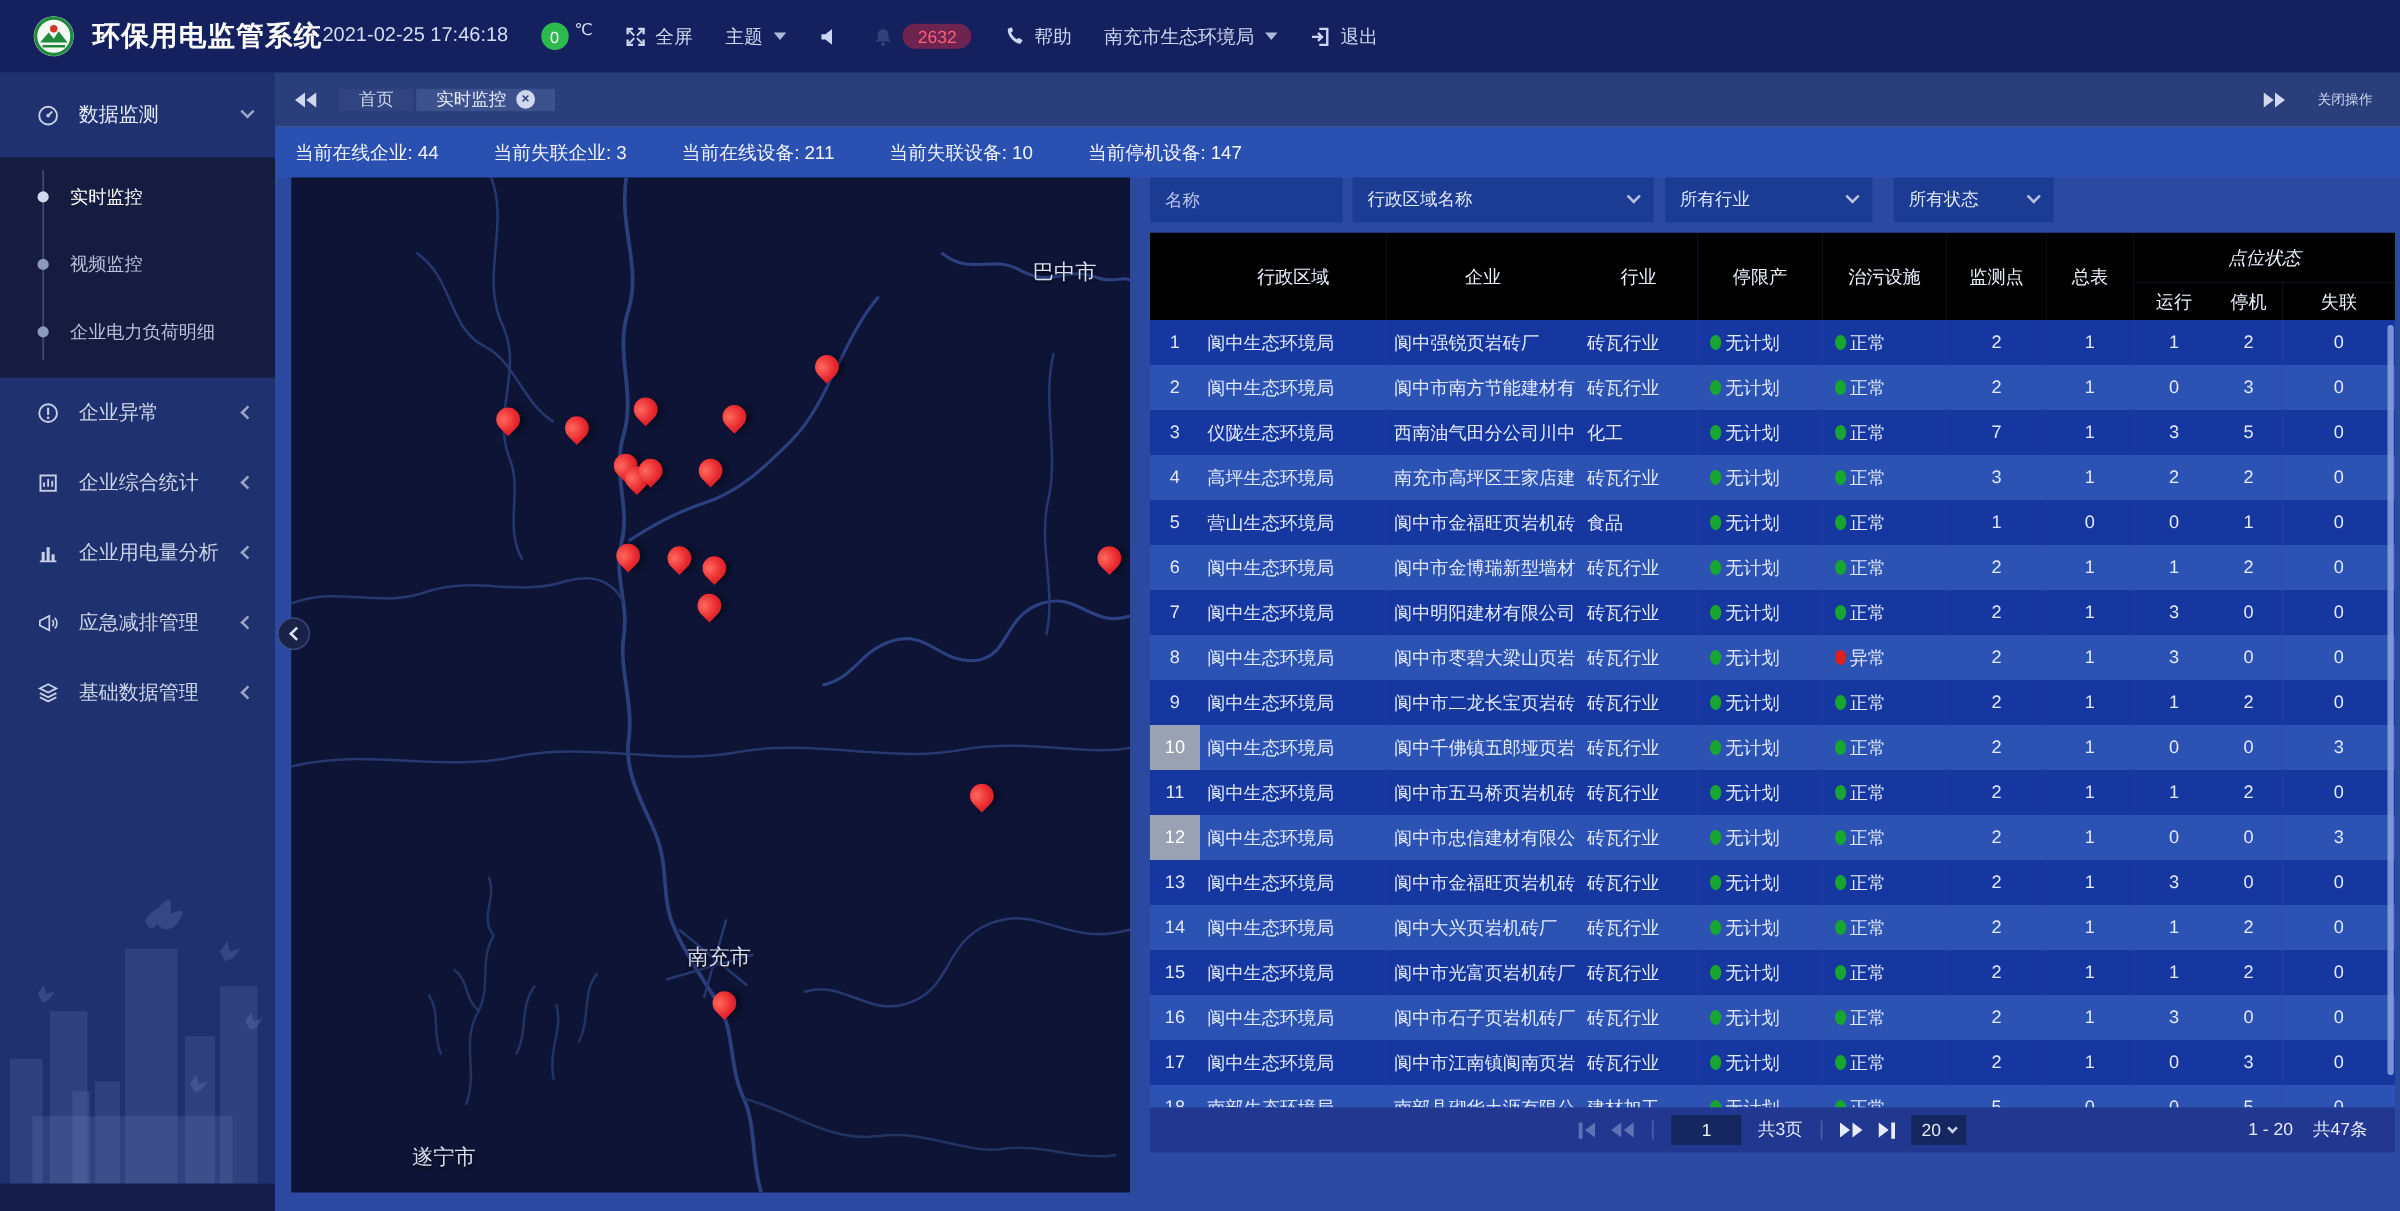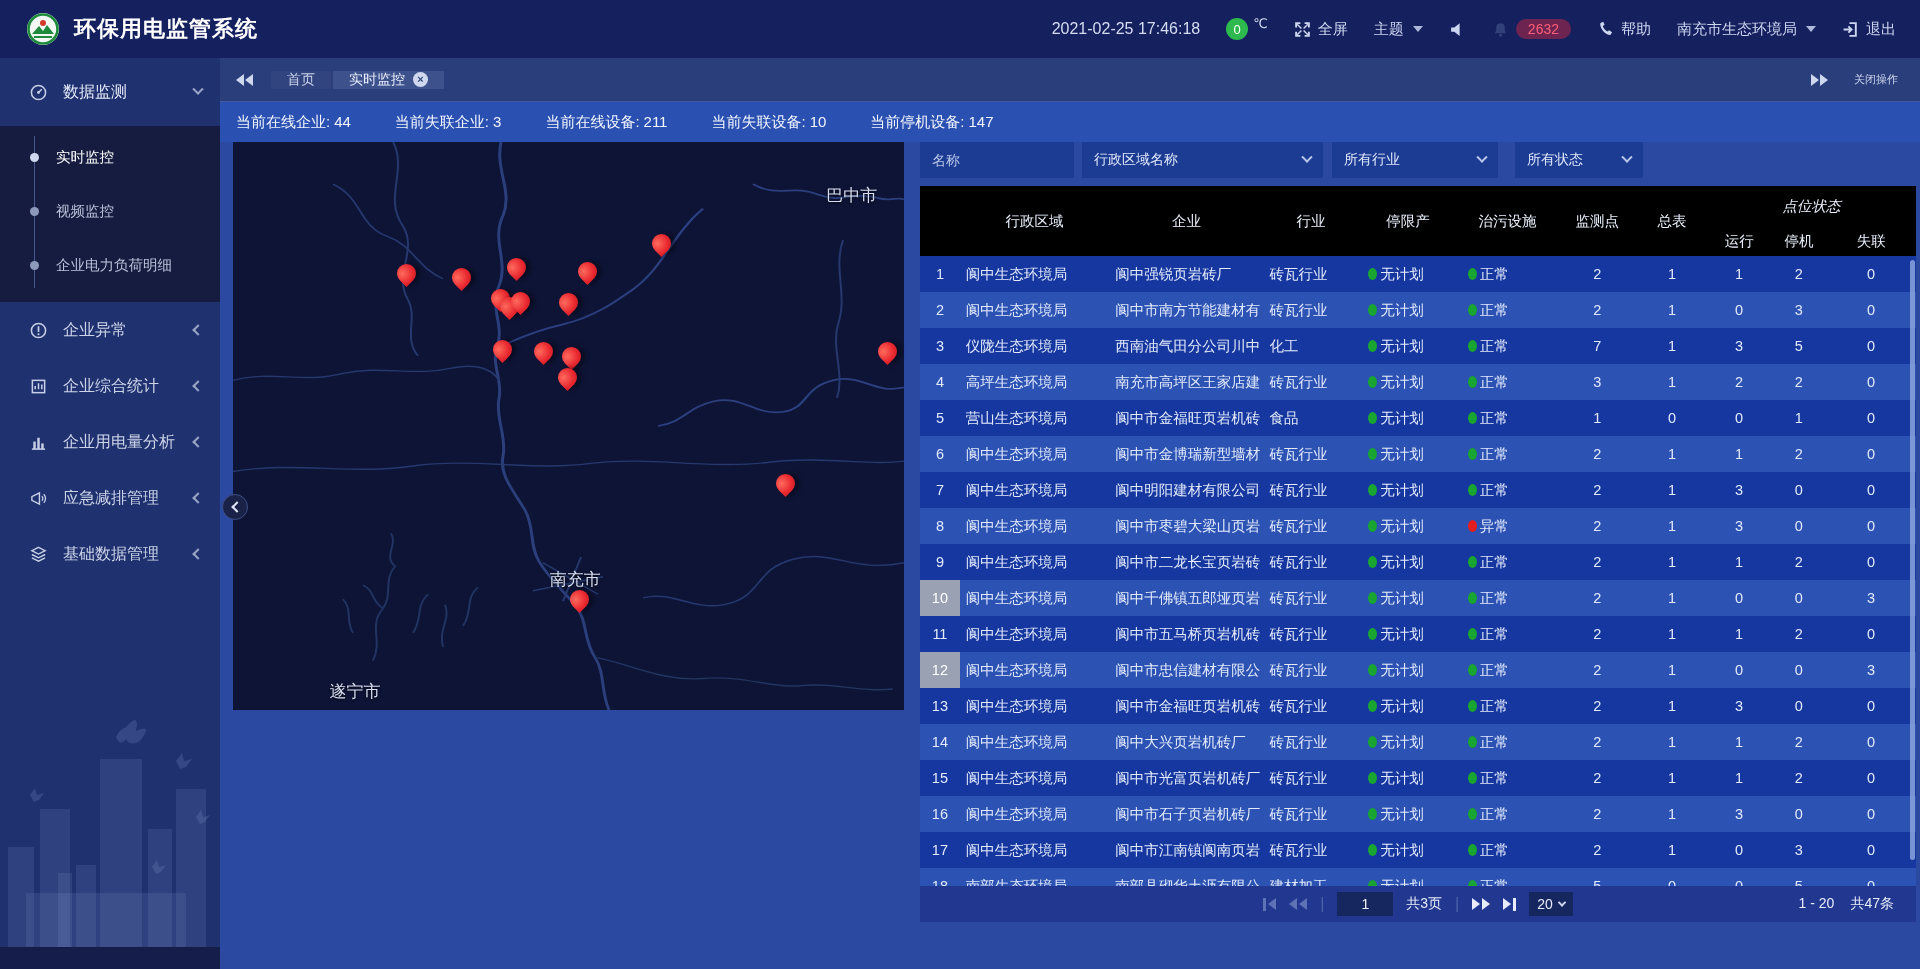--- a/index.html
+++ b/index.html
@@ -2,21 +2,21 @@
 <html><head>
 <meta charset="utf-8">
 <style>
   * { margin:0; padding:0; box-sizing:border-box; }
   html,body { width:1920px; height:969px; overflow:hidden; }
   body { font-family:"Liberation Sans","DejaVu Sans",sans-serif; background:#2c49a2; color:#e6ecfa; }
   .app { position:relative; width:1920px; height:969px; overflow:hidden; }
 
   
   .topbar { position:absolute; left:0; top:0; width:1920px; height:58px; background:#15205f;
-            display:flex; align-items:center; justify-content:space-between; padding:0 24px 0 26px; z-index:30; }
+            display:flex; align-items:center; padding:0 24px 0 26px; z-index:30; }
   .brand { display:flex; align-items:center; gap:14px; }
   .brand-title { font-size:22px; font-weight:bold; color:#fff; letter-spacing:1px; }
   .top-right { display:flex; align-items:center; gap:26px; font-size:15px; color:#cdd6f0; }
   .datetime { font-size:16px; color:#d5ddf2; }
   .temp { display:flex; align-items:flex-start; gap:5px; }
   .temp-badge { width:22px; height:22px; border-radius:50%; background:#2eb94e; color:#fff; font-size:13px;
                 display:flex; align-items:center; justify-content:center; }
   .temp-unit { font-size:13px; color:#d5ddf2; margin-top:-2px; }
   .top-item { display:flex; align-items:center; gap:7px; cursor:pointer; white-space:nowrap; }
   .caret { width:0; height:0; border-left:5px solid transparent; border-right:5px solid transparent;
@@ -62,21 +62,21 @@
   .tri.r { border-left:8px solid currentColor; }
   .tri.l { border-right:8px solid currentColor; }
 
   .statsbar { height:40px; background:#2a50b2; display:flex; align-items:center; gap:44px;
               padding-left:16px; font-size:15px; color:#f2f5fd; }
   .stat b { font-weight:normal; margin-left:4px; }
 
   .workspace { flex:1; display:flex; align-items:flex-start; padding:0 4px 0 13px; gap:16px; }
 
   
-  .map-panel { position:relative; width:671px; height:568px; background:#0e1436; overflow:visible; flex:none; }
+  .map-panel { position:relative; width:671px; height:812px; background:#0e1436; overflow:visible; flex:none; }
   .map-svg { position:absolute; left:0; top:0; width:100%; height:100%; }
   .map-label { position:absolute; transform:translate(-50%,-50%); color:#d6def0; font-size:17px;
                text-shadow:0 1px 3px rgba(0,0,0,.85); white-space:nowrap; }
   .pin-wrap { position:absolute; width:0; height:0; }
   .pin { position:absolute; left:-9.5px; top:-23px; width:19px; height:19px;
          background:radial-gradient(circle at 35% 35%, #ff6a5e, #e8272e 60%, #c11722);
          border-radius:50% 50% 50% 0; transform:rotate(-45deg);
          box-shadow:3px 3px 5px rgba(0,0,0,.45); }
   .map-collapse { position:absolute; left:-11px; top:352px; width:26px; height:26px; border-radius:50%;
                   background:#1a2248; border:1px solid #3d4d86; display:flex; align-items:center;

